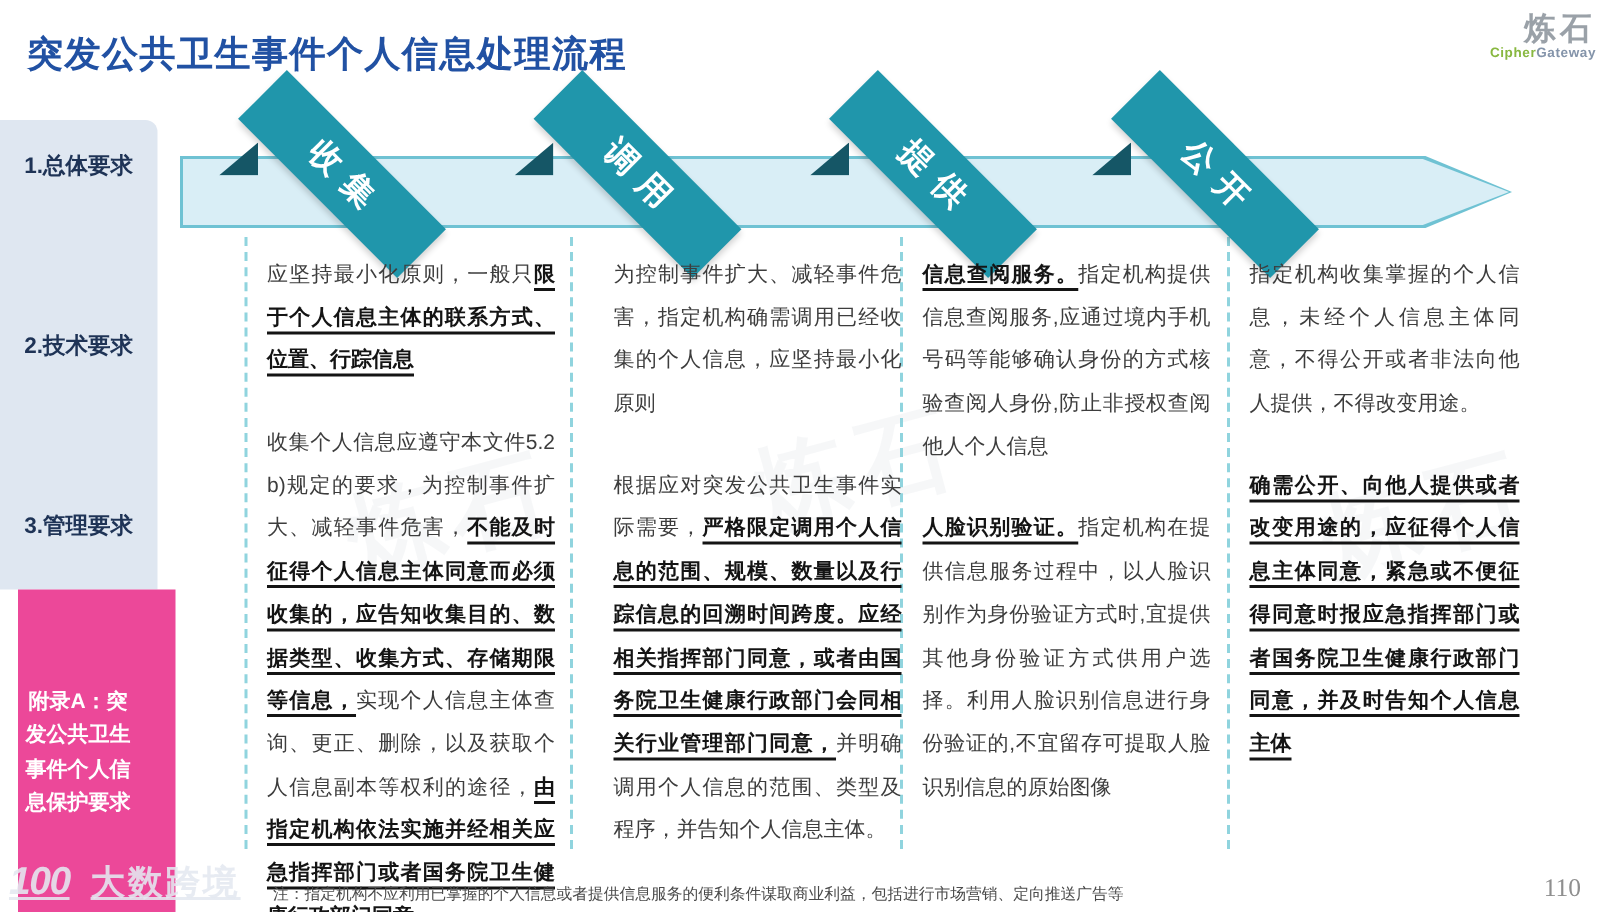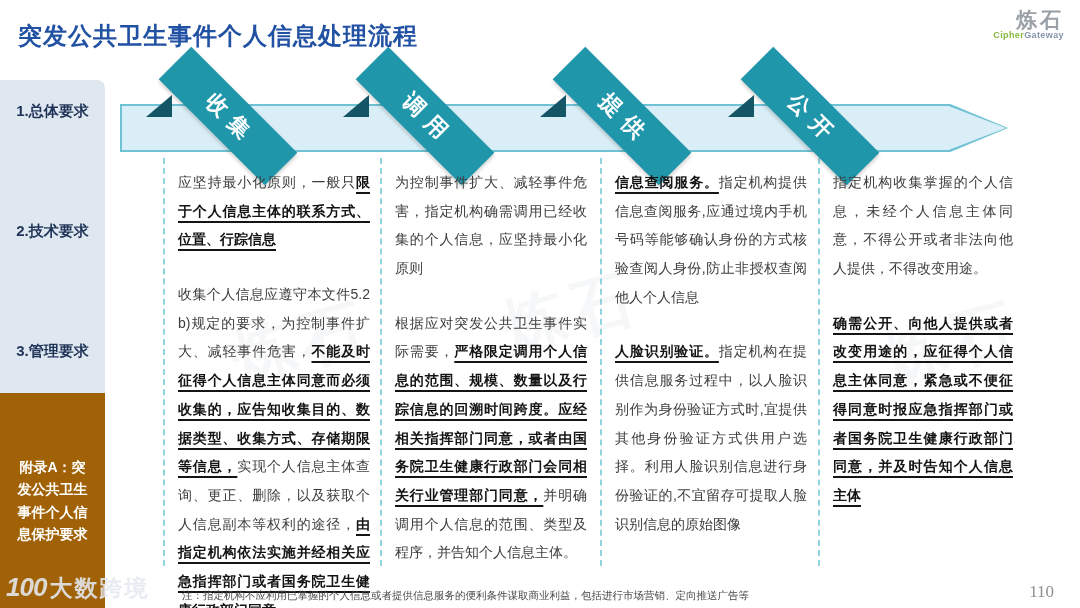--- a/index.html
+++ b/index.html
@@ -24,31 +24,31 @@
     background:#dfe7f1;border-radius:0 8px 0 0;
   }
   .side-items{
     position:absolute;left:0;top:100px;width:105px;height:262px;
     display:flex;flex-direction:column;justify-content:space-between;align-items:center;
   }
   .side-item{
     width:88px;text-align:center;font-size:15px;font-weight:700;color:#1e3356;line-height:1.5;
   }
   .appendix{
-    position:absolute;left:0;top:393px;width:105px;height:215px;background:#a16207;
-    display:flex;align-items:center;justify-content:center;
+    position:absolute;left:12px;top:393px;width:105px;height:215px;background:#ec4899;
+    display:flex;align-items:center;
   }
   .appendix span{
     display:block;width:80px;text-align:center;color:#ffffff;font-size:14px;
     font-weight:700;line-height:1.6;
   }
   
   .wm{
-    position:absolute;left:6px;bottom:4px;display:flex;align-items:baseline;gap:3px;
-    color:rgba(228,232,240,0.88);z-index:9;white-space:nowrap;
+    position:absolute;left:6px;bottom:4px;display:flex;align-items:baseline;gap:14px;
+    color:rgba(228,232,240,0.88);z-index:9;white-space:nowrap;text-decoration:underline;
   }
   .wm .wm-icon{font-size:26px;font-weight:800;font-style:italic;letter-spacing:-1px;}
   .wm .wm-label{font-size:23px;font-weight:800;letter-spacing:2px;}
   
   .arrow-outer{
     position:absolute;left:120px;top:104px;width:888px;height:48px;background:#6fc2d3;
     clip-path:polygon(0 0,93.5% 0,100% 50%,93.5% 100%,0 100%);
     filter:drop-shadow(0 2px 2px rgba(0,0,0,0.12));z-index:1;
   }
   .arrow-inner{
@@ -137,21 +137,21 @@
       </div>
       <div class="col" style="left: 178px; width: 192px;">
         <p><span>应坚持最小化原则，一般只</span><span class="em">限于个人信息主体的联系方式、位置、行踪信息</span></p>
         <p><span>收集个人信息应遵守本文件5.2 b)规定的要求，为控制事件扩大、减轻事件危害，</span><span class="em">不能及时征得个人信息主体同意而必须收集的，应告知收集目的、数据类型、收集方式、存储期限等信息，</span><span>实现个人信息主体查询、更正、删除，以及获取个人信息副本等权利的途径，</span><span class="em">由指定机构依法实施并经相关应急指挥部门或者国务院卫生健康行政部门同意</span></p>
       </div>
       <div class="fold" style="left: 343px; top: 95px;"></div>
       <div class="ribbon" style="left: 350px; top: 93px;">
         <span>调</span>
         <span>用</span>
       </div>
-      <div class="col" style="left: 395px; width: 192px;">
+      <div class="col" style="left: 409px; width: 192px;">
         <p><span>为控制事件扩大、减轻事件危害，指定机构确需调用已经收集的个人信息，应坚持最小化原则</span></p>
         <p><span>根据应对突发公共卫生事件实际需要，</span><span class="em">严格限定调用个人信息的范围、规模、数量以及行踪信息的回溯时间跨度。应经相关指挥部门同意，或者由国务院卫生健康行政部门会同相关行业管理部门同意，</span><span>并明确调用个人信息的范围、类型及程序，并告知个人信息主体。</span></p>
       </div>
       <div class="fold" style="left: 540px; top: 95px;"></div>
       <div class="ribbon" style="left: 547px; top: 93px;">
         <span>提</span>
         <span>供</span>
       </div>
       <div class="col" style="left: 615px; width: 192px;">
         <p><span class="em">信息查阅服务。</span><span>指定机构提供信息查阅服务,应通过境内手机号码等能够确认身份的方式核验查阅人身份,防止非授权查阅他人个人信息</span></p>

